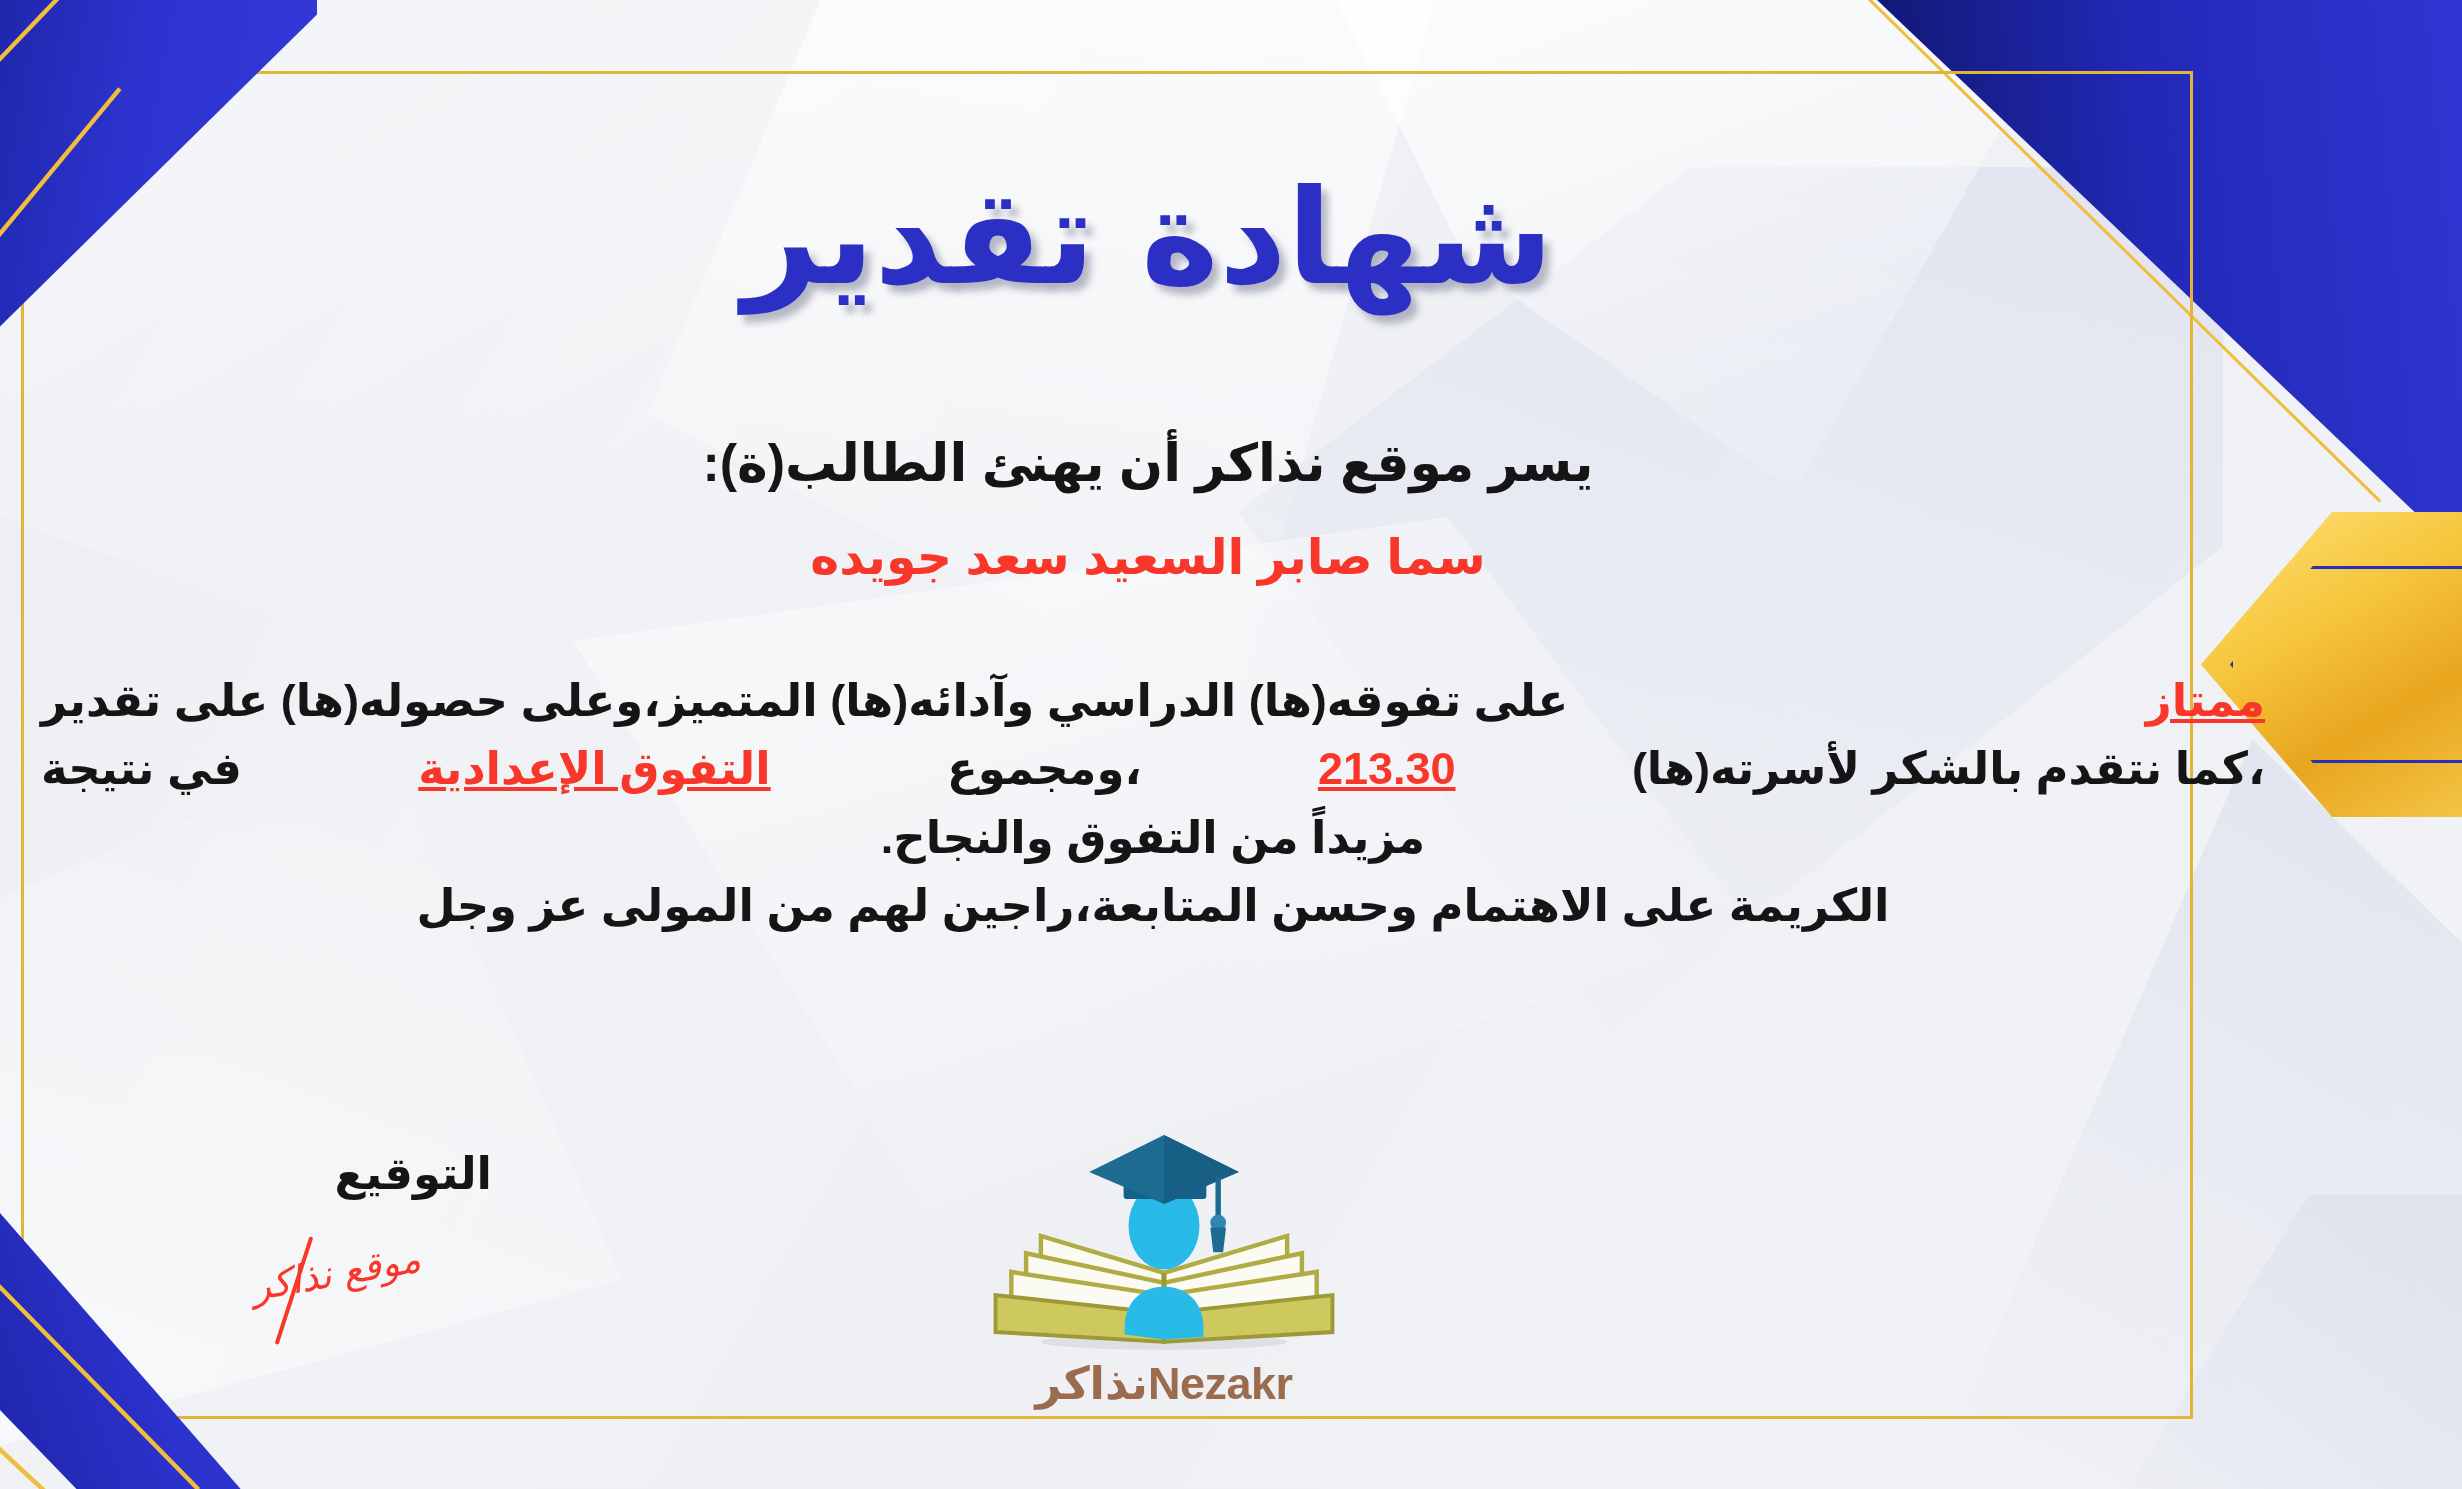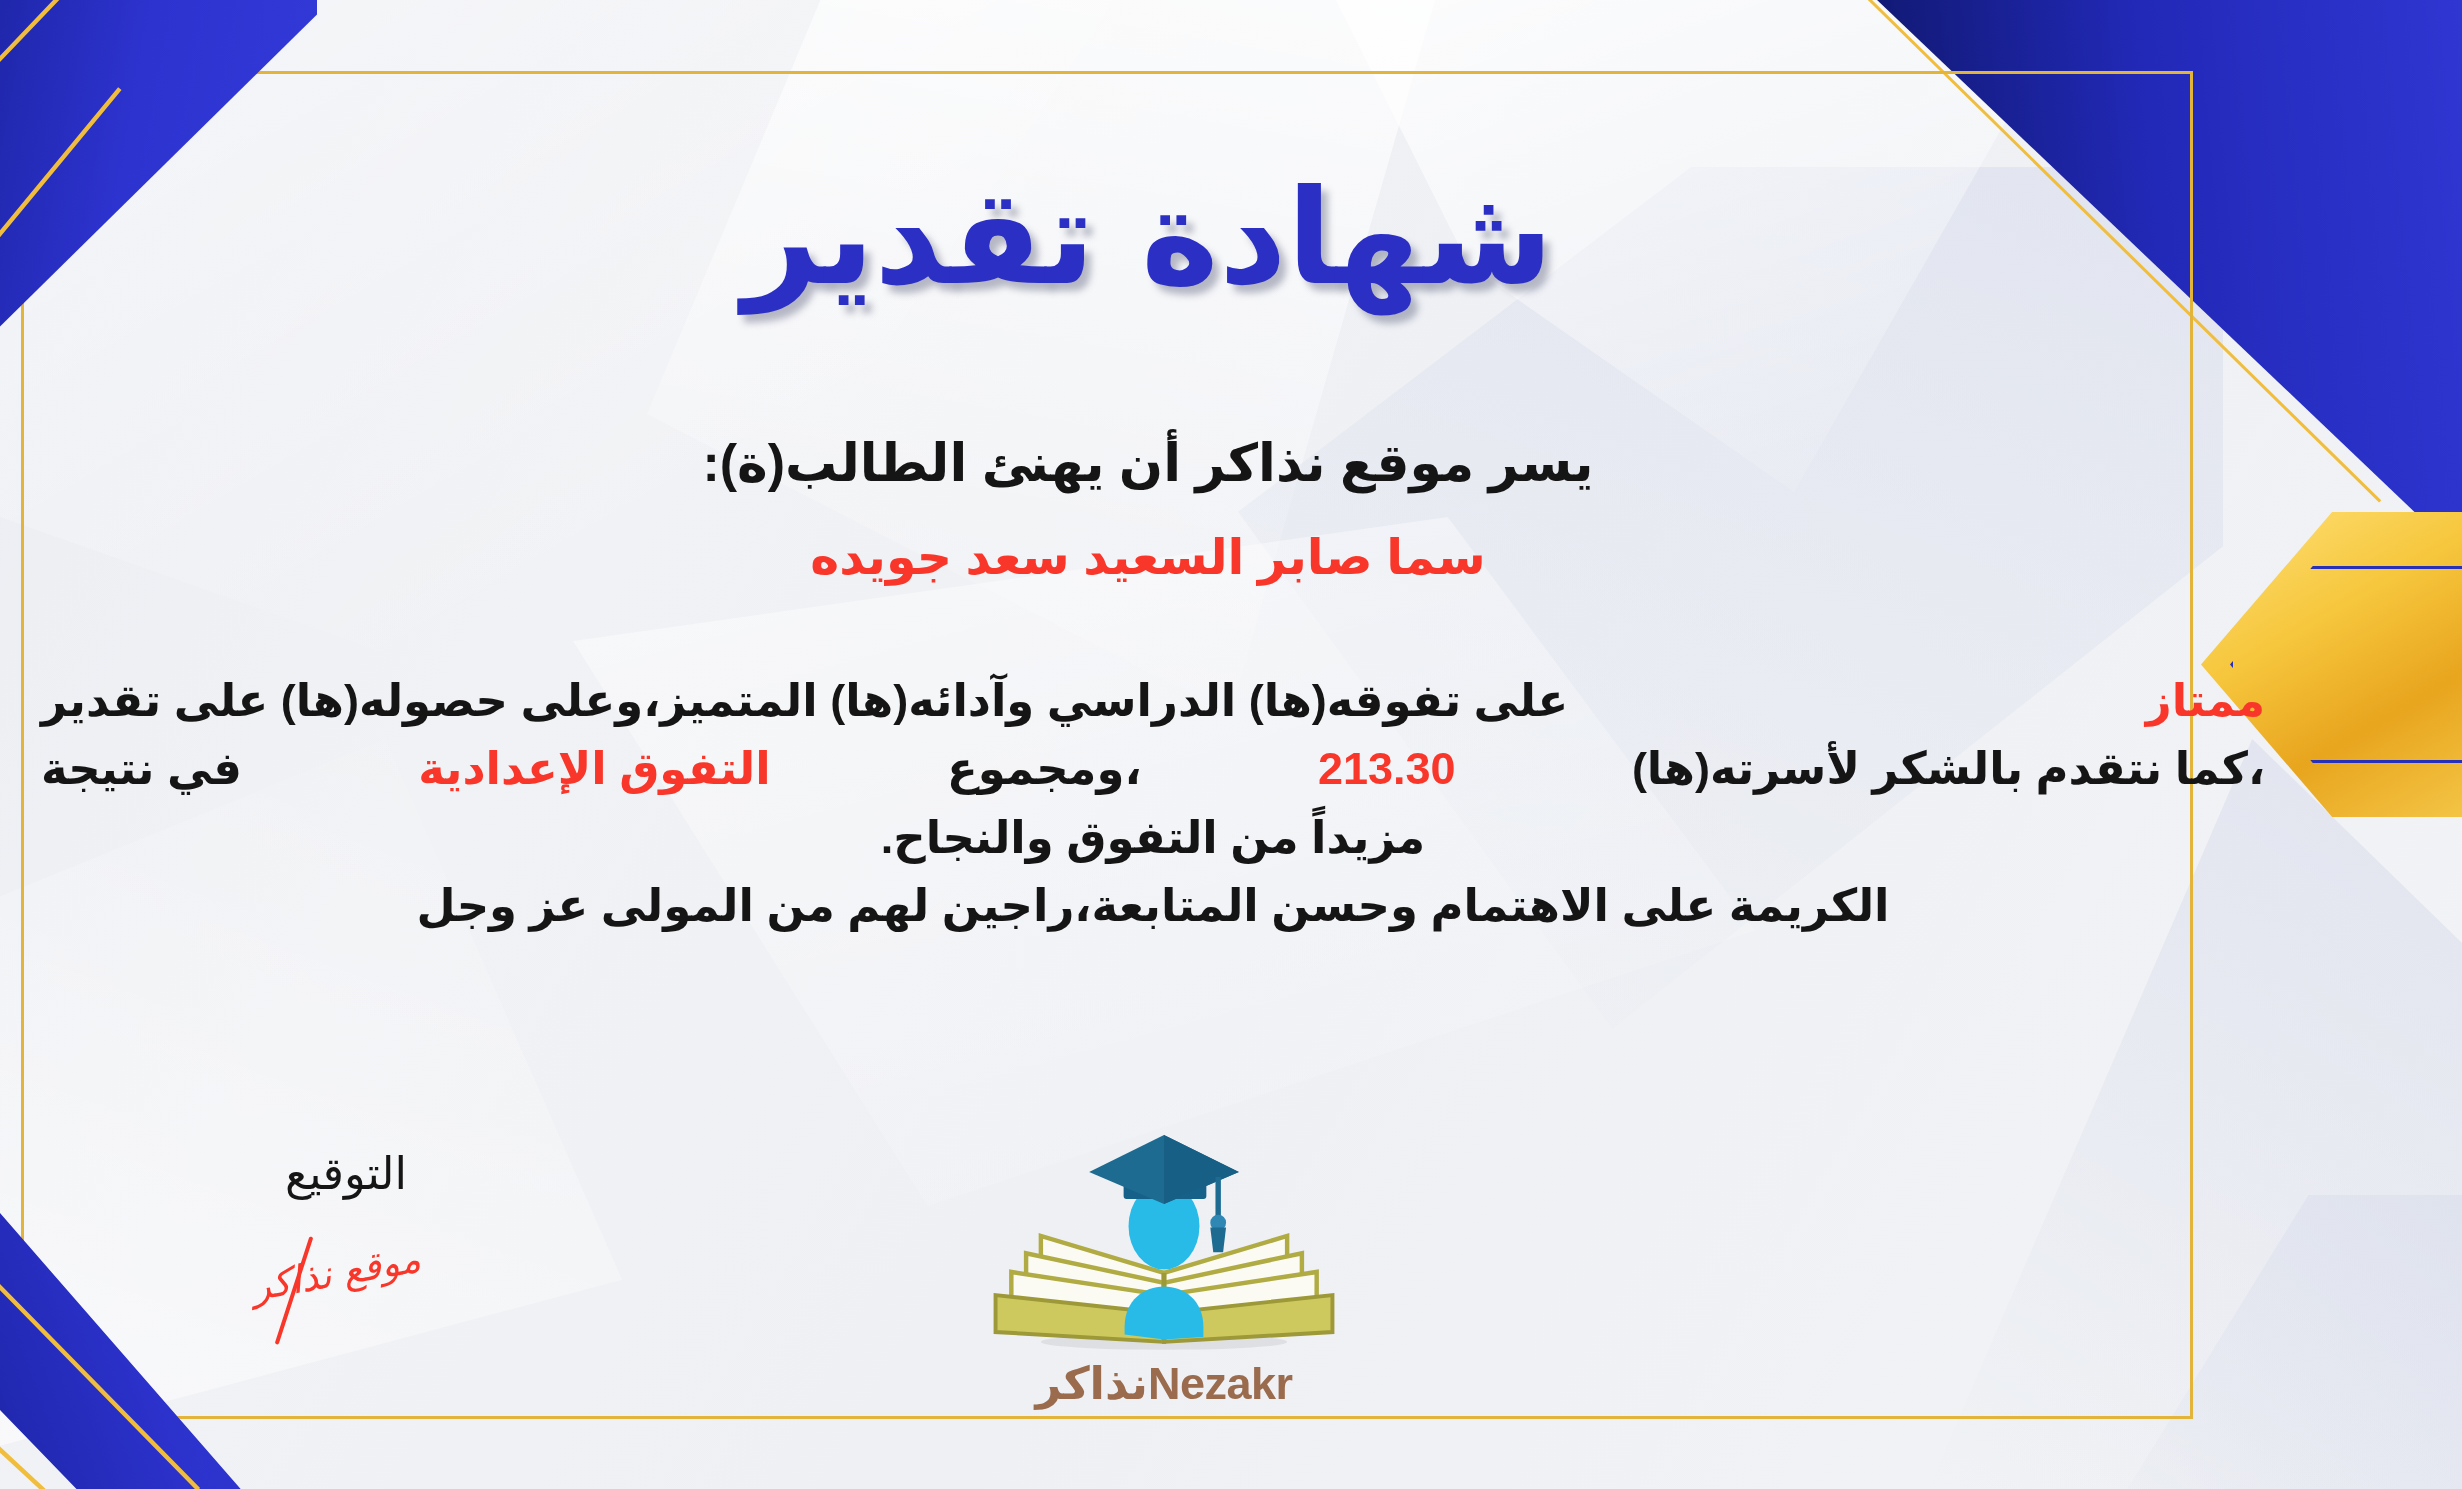--- a/index.html
+++ b/index.html
@@ -194,30 +194,30 @@
   .body-line {
     display: block;
     width: 100%;
   }
   .line-just {
     display: flex;
     flex-direction: row;
     justify-content: space-between;
     width: 100%;
   }
-  .hl { color: #f8372a; }
+  .hl { color: #f8372a; text-decoration: underline; }
 
   .sig-label {
     position: absolute;
-    left: 374px;
+    left: 382px;
     top: 1147px;
     width: 276px;
-    text-align: center;
+    text-align: right;
     font-size: 45px;
-    font-weight: 400;
+    font-weight: 700;
     color: #151515;
     direction: rtl;
   }
   .sig-script {
     position: absolute;
     left: 364px;
     top: 1251px;
     width: 276px;
     text-align: center;
     font-size: 38px;

